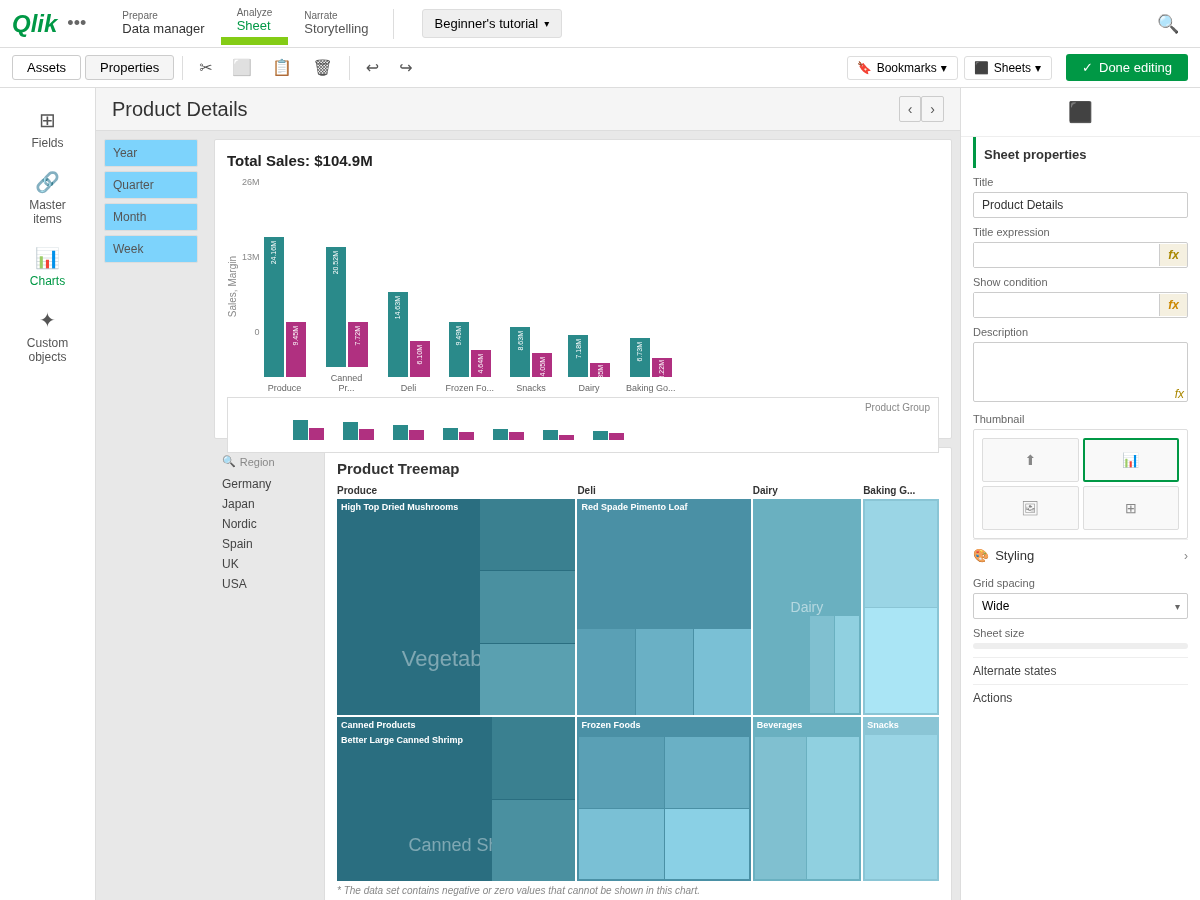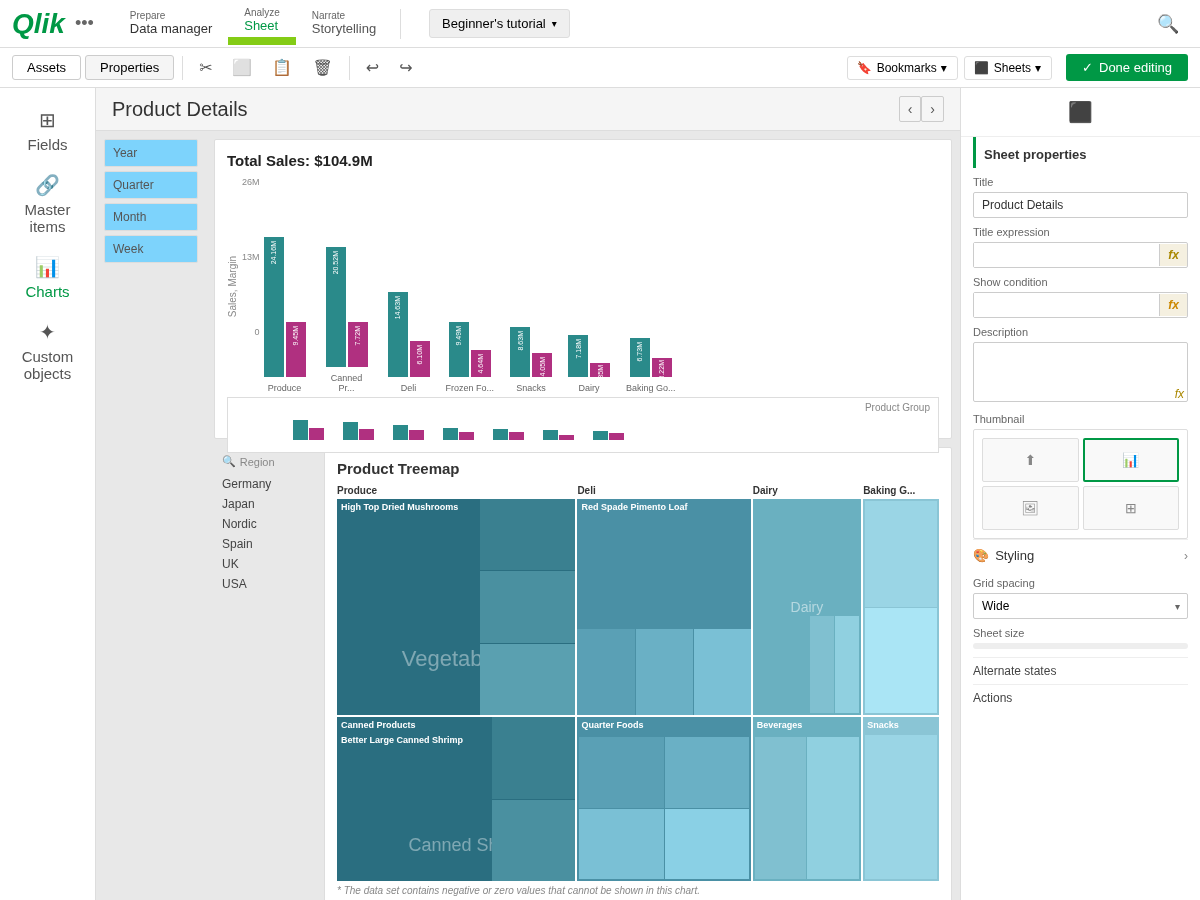--- a/index.html
+++ b/index.html
@@ -1,20 +1,20 @@
 <!DOCTYPE html>
 <html><head>
   <meta charset="utf-8">
   <style>
     * { box-sizing: border-box; margin: 0; padding: 0; }
     body { font-family: 'Segoe UI', Arial, sans-serif; font-size: 12px; background: #f0f0f0; color: #333; width: 1200px; height: 900px; overflow: hidden; }
 
     
     .top-nav { display: flex; align-items: center; height: 48px; background: #fff; border-bottom: 1px solid #ddd; padding: 0 12px; }
-    .qlik-logo { font-size: 28px; font-weight: bold; color: #009845; margin-right: 10px; font-style: italic; }
+    .qlik-logo { font-size: 24px; font-weight: bold; color: #009845; margin-right: 10px; font-style: italic; }
     .nav-dots { color: #666; margin-right: 20px; font-size: 18px; cursor: pointer; }
     .nav-section { display: flex; flex-direction: column; padding: 4px 16px; cursor: pointer; border-bottom: 2px solid transparent; }
     .nav-section.active { border-bottom: 8px solid #84cc16; }
     .nav-section-top { font-size: 10px; color: #666; }
     .nav-section-bottom { font-size: 13px; color: #333; font-weight: 500; }
     .nav-section.active .nav-section-bottom { color: #009845; }
     .nav-section-narrate .nav-section-bottom { color: #555; }
     .nav-separator { width: 1px; height: 30px; background: #ddd; margin: 0 8px; }
     .tutorial-btn { display: flex; align-items: center; gap: 6px; margin-left: 20px; padding: 6px 12px; border: 1px solid #ddd; border-radius: 3px; cursor: pointer; font-size: 13px; }
     .tutorial-chevron { font-size: 10px; }
@@ -32,21 +32,21 @@
     .done-editing-btn { background: #009845; color: white; border: none; border-radius: 3px; padding: 6px 16px; cursor: pointer; font-size: 13px; display: flex; align-items: center; gap: 6px; margin-left: 8px; }
 
     
     .main-layout { display: flex; height: calc(900px - 88px); }
 
     
     .left-sidebar { width: 96px; background: #fff; border-right: 1px solid #ddd; display: flex; flex-direction: column; align-items: center; padding-top: 12px; gap: 4px; }
     .sidebar-item { display: flex; flex-direction: column; align-items: center; padding: 8px 6px; cursor: pointer; border-radius: 4px; width: 80px; color: #555; }
     .sidebar-item.active { color: #009845; }
     .sidebar-icon { font-size: 20px; margin-bottom: 4px; }
-    .sidebar-label { font-size: 15px; text-align: center; }
+    .sidebar-label { font-size: 12px; text-align: center; }
 
     
     .content-area { flex: 1; display: flex; flex-direction: column; background: #e8e8e8; overflow: hidden; }
 
     
     .sheet-header { display: flex; align-items: center; padding: 8px 16px; background: #f5f5f5; border-bottom: 1px solid #ddd; }
     .sheet-title { font-size: 20px; font-weight: 300; color: #333; flex: 1; }
     .sheet-nav-btn { background: none; border: 1px solid #ccc; padding: 4px 8px; cursor: pointer; font-size: 14px; color: #555; border-radius: 2px; }
 
     
@@ -419,21 +419,21 @@
                 <span style="position:absolute;top:3px;left:4px;font-size:9px;font-weight:600;color:#fff;">Canned Products</span>
                 <span style="position:absolute;top:18px;left:4px;font-size:9px;font-weight:600;color:#fff;">Better Large Canned Shrimp</span>
                 <span style="position:absolute;bottom:15%;left:30%;font-size:18px;font-weight:300;color:rgba(255,255,255,0.4);">Canned Shrimp</span>
                 <div style="position:absolute;right:0;top:0;width:35%;height:100%;display:grid;grid-template-rows:1fr 1fr;gap:1px;">
                   <div style="background:#3a8090;"></div>
                   <div style="background:#4a90a0;"></div>
                 </div>
               </div>
 
               <div style="background:#4a90a5; position:relative; overflow:hidden;">
-                <span style="position:absolute;top:3px;left:4px;font-size:9px;font-weight:600;color:#fff;">Quarter Foods</span>
+                <span style="position:absolute;top:3px;left:4px;font-size:9px;font-weight:600;color:#fff;">Frozen Foods</span>
                 <div style="position:absolute;inset:20px 2px 2px 2px;display:grid;grid-template-columns:1fr 1fr;grid-template-rows:1fr 1fr;gap:1px;">
                   <div style="background:#5aa0b5;"></div>
                   <div style="background:#6ab0c5;"></div>
                   <div style="background:#7ac0d5;"></div>
                   <div style="background:#8ad0e5;"></div>
                 </div>
               </div>
 
               <div style="background:#6ab0c0; position:relative; overflow:hidden;">
                 <span style="position:absolute;top:3px;left:4px;font-size:9px;font-weight:600;color:#fff;">Beverages</span>

